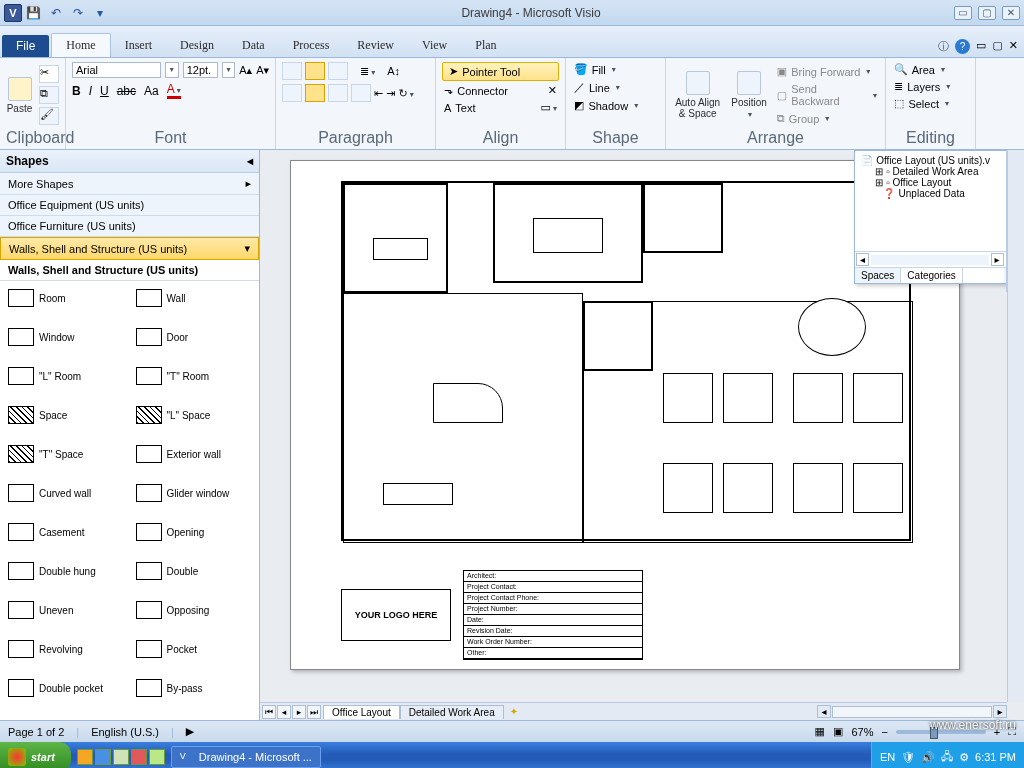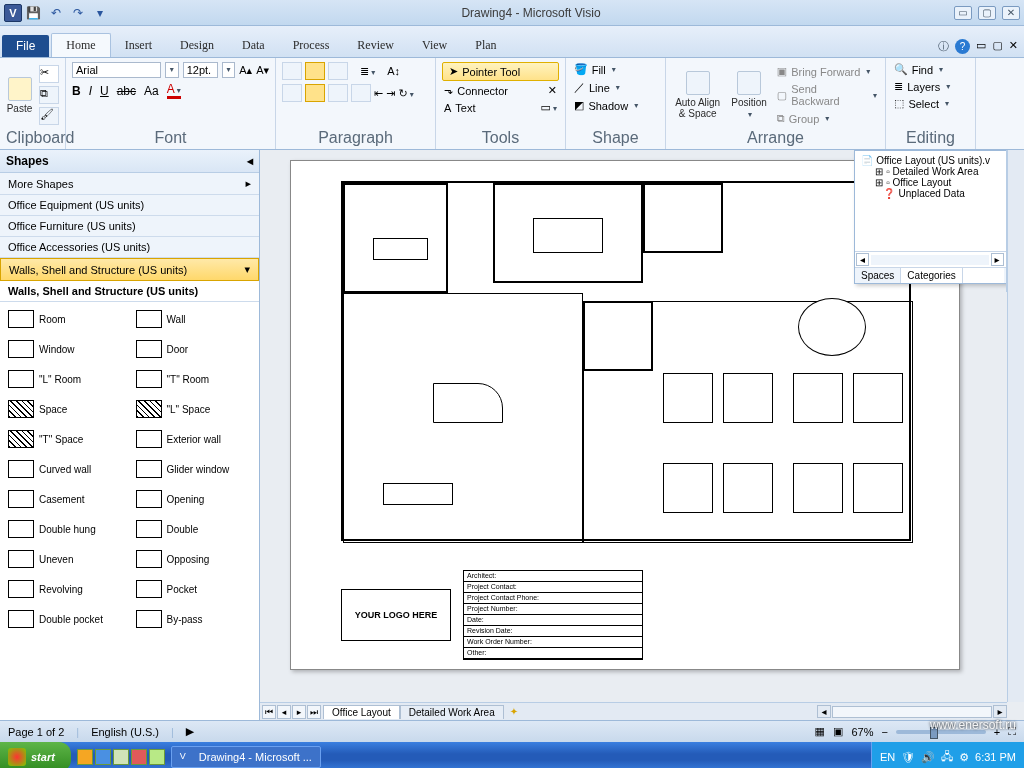--- a/index.html
+++ b/index.html
@@ -30,21 +30,21 @@
 .tool-sel { border:1px solid #e0b000; background:linear-gradient(#fff3bf,#ffe28a); padding:2px 6px; display:flex; align-items:center; gap:4px; font-size:11px; border-radius:2px;}
 .tool-row { display:flex; align-items:center; gap:4px; font-size:11px; padding:1px 2px;}
 .dl::after { content:"▾"; font-size:8px; color:#456; margin-left:2px;}
 .workspace { display:flex; height:570px;}
 .shapes-pane { width:260px; background:#f4f7fb; border-right:1px solid #9db9d9; display:flex; flex-direction:column;}
 .shapes-hdr { background:linear-gradient(#eaf2fb,#d9e6f5); padding:4px 6px; font-weight:bold; font-size:12px; border-bottom:1px solid #b8cde5; display:flex; justify-content:space-between; align-items:center;}
 .shape-cat { padding:4px 8px; font-size:11px; border-bottom:1px solid #cddbec; background:#eef4fb; display:flex; justify-content:space-between; align-items:center;}
 .shape-cat.sel { background:linear-gradient(#ffe9a8,#ffd86b); border:1px solid #d9a400;}
 .stencil-hdr { padding:4px 8px; font-weight:bold; font-size:11px; background:#fff; border-bottom:1px solid #cddbec;}
 .stencil { flex:1; background:#fff; overflow:auto; padding:6px;}
-.stencil-grid { display:grid; grid-template-columns:1fr 1fr; gap:8px 8px;}
+.stencil-grid { display:grid; grid-template-columns:1fr 1fr; gap:17px 8px;}
 .shp { display:flex; align-items:center; gap:5px; font-size:10px; padding:2px;}
 .shp .sic { width:26px; height:18px; border:1px solid #000; background:#fff; flex-shrink:0;}
 .shp .sic.hatch { background:repeating-linear-gradient(45deg,#000 0 1px,#fff 1px 4px);}
 .canvas-wrap { flex:1; background:#e9edf2; position:relative; overflow:hidden;}
 .vscroll { position:absolute; right:0; top:0; bottom:18px; width:17px; background:#e3eaf3; border-left:1px solid #b8cde5;}
 .hscroll-area { position:absolute; left:0; right:17px; bottom:0; height:18px; background:#e3eaf3; border-top:1px solid #b8cde5; display:flex; align-items:center; font-size:10px;}
 .hscroll-area .nav { display:flex; gap:1px; padding:0 2px;}
 .hscroll-area .nav span{ width:14px; height:14px; border:1px solid #aebfd3; background:#f2f6fb; text-align:center; line-height:12px; font-size:9px;}
 .pgtab { padding:1px 8px; background:#fff; border:1px solid #aebfd3; border-bottom:none; font-size:10px; margin-top:1px;}
 .pgtab.inact { background:#e6edf6;}
@@ -181,21 +181,21 @@
           <span>⬎</span>
           <span>Connector</span> 
           <span style="margin-left:auto">✕</span>
         </div>
       <div class="tool-row">
           <span>A</span>
           <span>Text</span> 
           <span class="dl" style="margin-left:auto">▭</span>
         </div>
     </div>
-    <div class="glabel">Tools</div>
+    <div class="glabel">Align</div>
   </div>
   <div class="rgroup" style="width:100px">
     <div class="gbody" style="flex-direction:column;gap:2px">
       <div class="tool-row dl">
           <span>🪣</span>
           <span>Fill</span>
         </div>
       <div class="tool-row dl">
           <span>／</span>
           <span>Line</span>
@@ -231,21 +231,21 @@
             <span>Group</span>
           </div>
       </div>
     </div>
     <div class="glabel">Arrange</div>
   </div>
   <div class="rgroup" style="width:90px">
     <div class="gbody" style="flex-direction:column;gap:2px">
       <div class="tool-row dl">
           <span>🔍</span>
-          <span>Find</span>
+          <span>Area</span>
         </div>
       <div class="tool-row dl">
           <span>≣</span>
           <span>Layers</span>
         </div>
       <div class="tool-row dl">
           <span>⬚</span>
           <span>Select</span>
         </div>
     </div>
@@ -259,21 +259,20 @@
     <div class="shapes-hdr">
         <span>Shapes</span>
         <span>◂</span>
       </div>
     <div class="shape-cat">
         <span>More Shapes</span>
         <span>▸</span>
       </div>
     <div class="shape-cat">Office Equipment (US units)</div>
     <div class="shape-cat">Office Furniture (US units)</div>
-    <div class="shape-cat">Office Accessories (US units)</div>
     <div class="shape-cat sel">
         <span>Walls, Shell and Structure (US units)</span>
         <span>▾</span>
       </div>
     <div class="stencil-hdr">Walls, Shell and Structure (US units)</div>
     <div class="stencil">
       <div class="stencil-grid" id="stencil-grid">
           <div class="shp">
             <div class="sic"></div>
             <span>Room</span>

